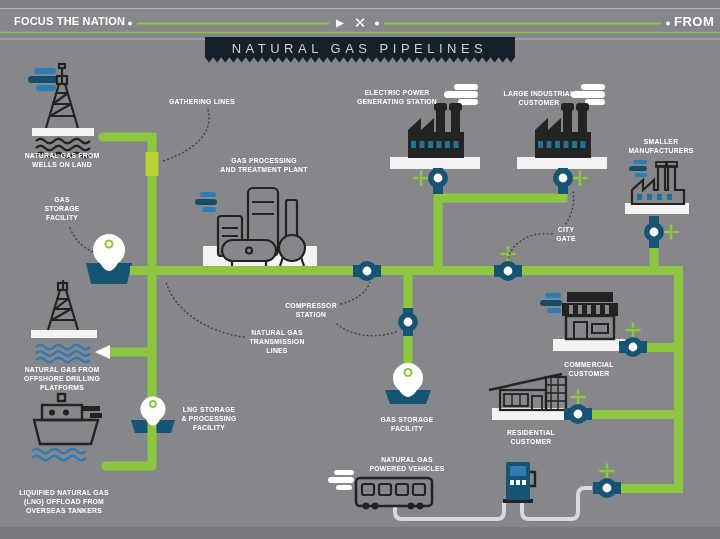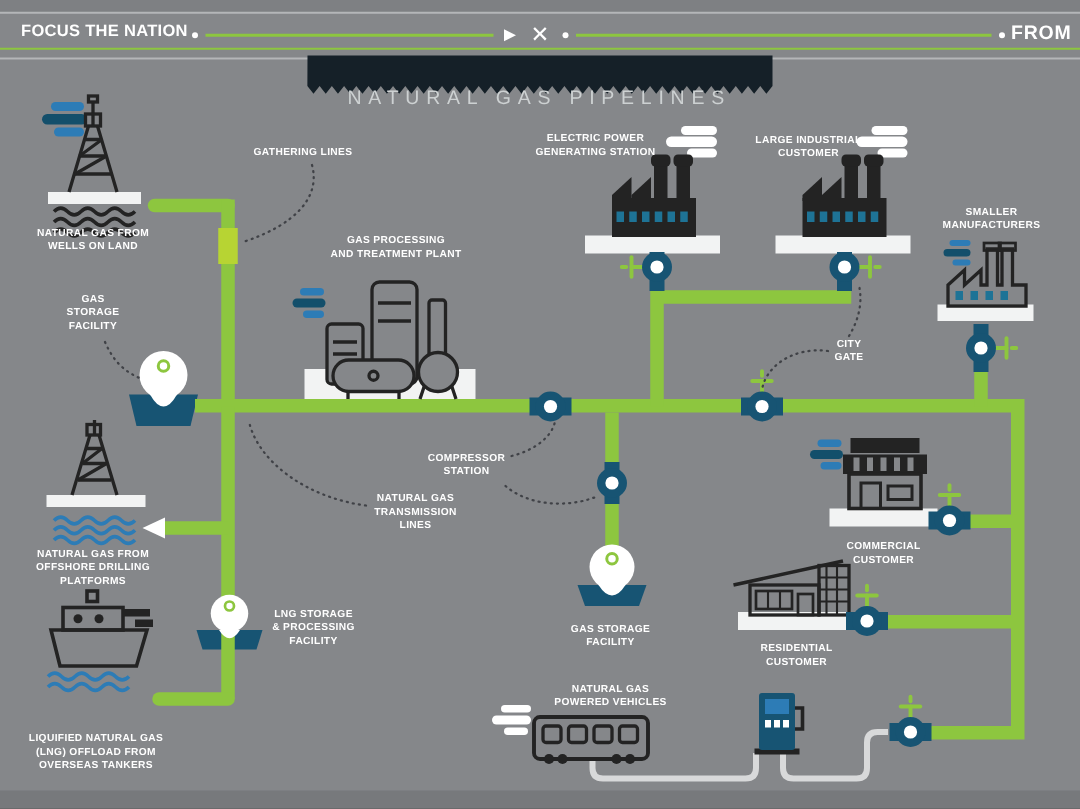--- a/index.html
+++ b/index.html
@@ -4,21 +4,21 @@
 <style>
   html,body{margin:0;padding:0;background:#555;}
   #stage{position:relative;width:720px;height:539px;background:#85878A;overflow:hidden;
          font-family:"Liberation Sans","DejaVu Sans",sans-serif;}
   #stage svg{position:absolute;left:0;top:0;}
   .hdr-text{position:absolute;color:#FFFFFF;font-weight:bold;white-space:nowrap;}
   .lbl{position:absolute;transform:translateX(-50%);text-align:center;color:#FFFFFF;
        font-weight:bold;font-size:6.8px;line-height:9px;letter-spacing:.25px;
        white-space:pre-line;}
   .banner-title{position:absolute;left:205px;top:41px;width:309px;text-align:center;
-       color:#CDD1D2;font-size:13px;letter-spacing:4.5px;font-weight:normal;white-space:nowrap;margin-top:16px;}
+       color:#CDD1D2;font-size:13px;letter-spacing:4.5px;font-weight:normal;white-space:nowrap;}
 </style>
 </head>
 <body>
 
 <div id="stage">
 
 <svg width="720" height="539" viewBox="0 0 720 539">
 
   <rect x="0" y="0" width="720" height="8" fill="#7E8083"></rect>
   <rect x="0" y="527" width="720" height="12" fill="#77797C"></rect>

